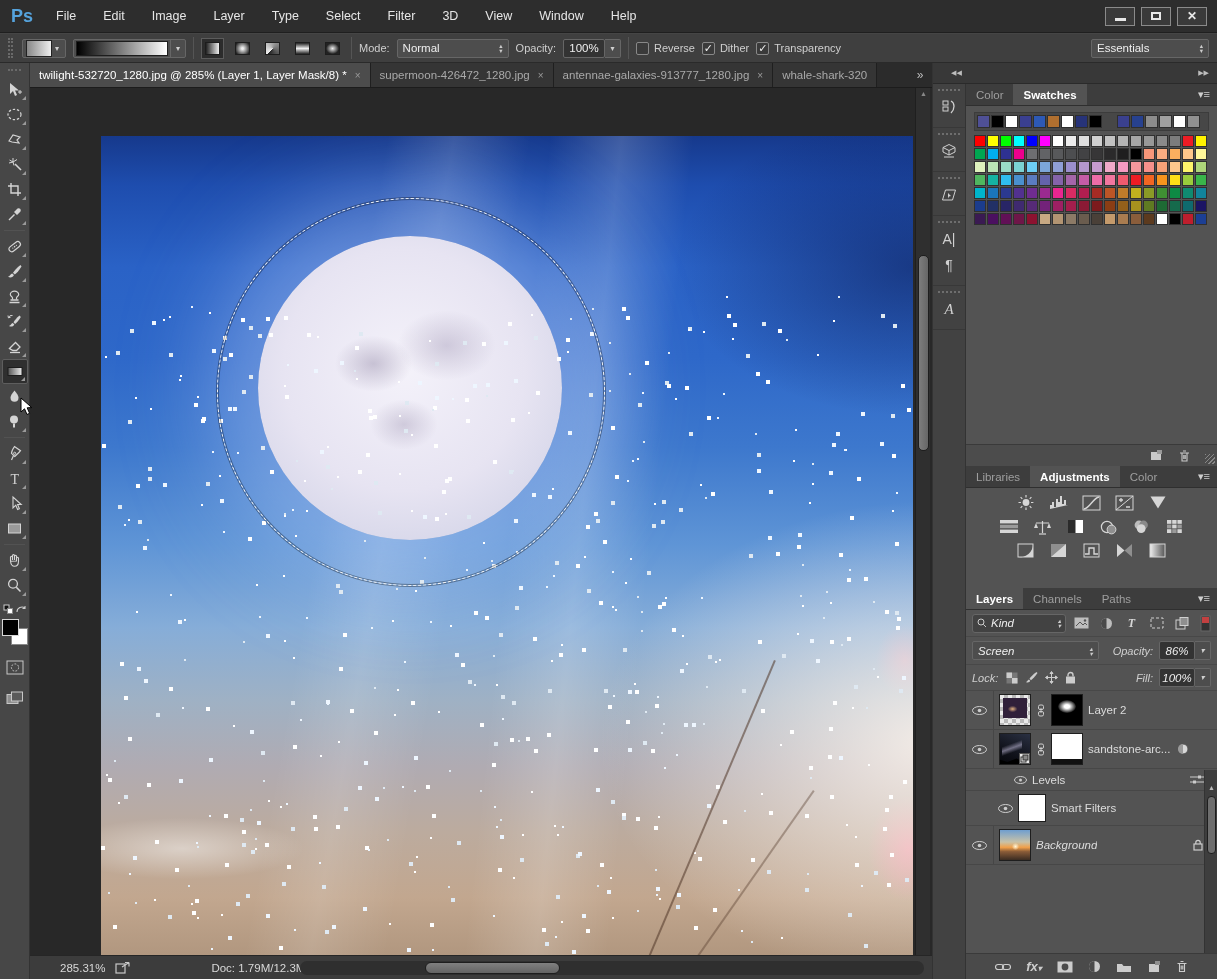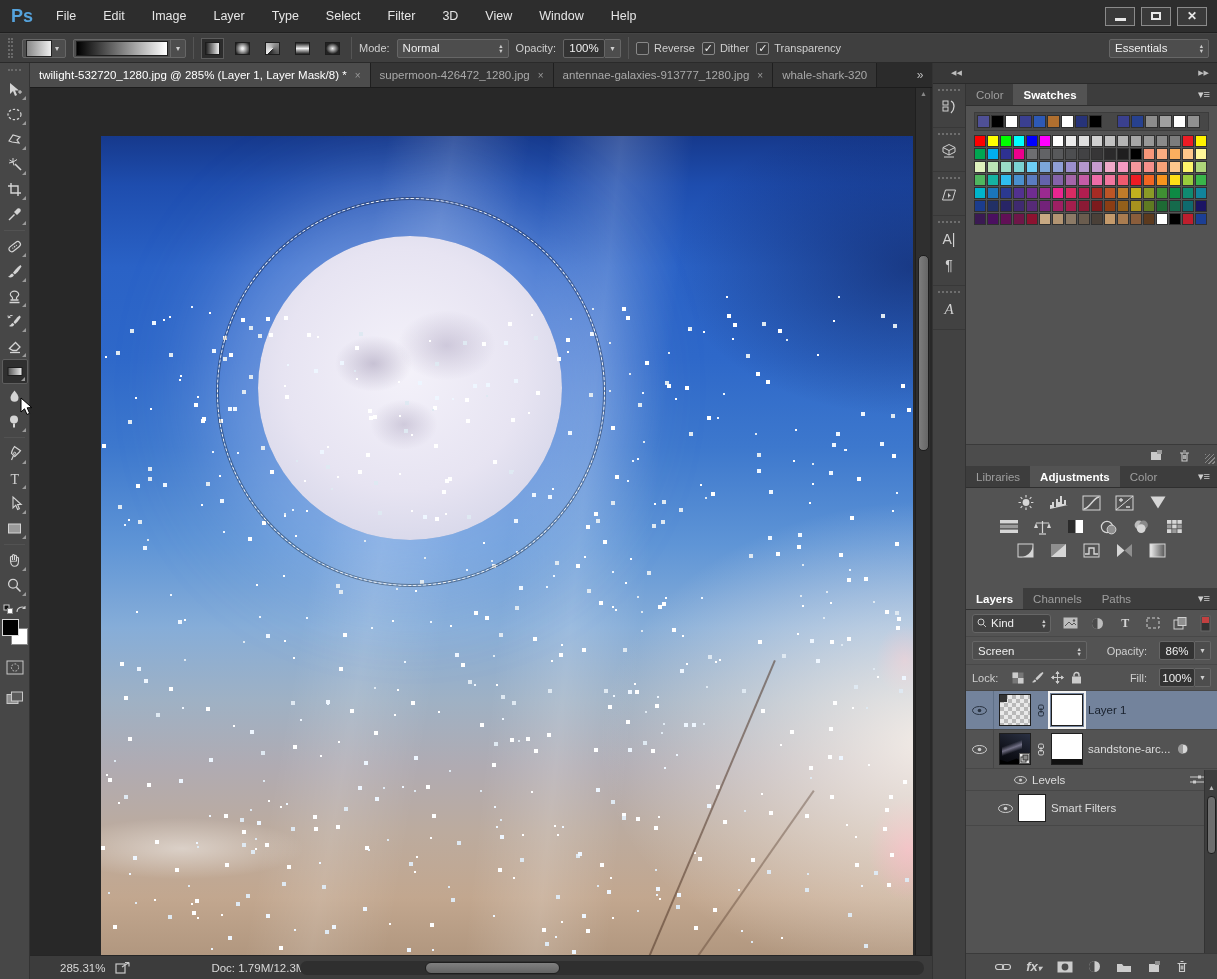--- a/index.html
+++ b/index.html
@@ -114,21 +114,21 @@
   .sw{width:12px;height:12px;border:1px solid #303030;}
   .pfoot{position:absolute;left:0;right:0;bottom:0;height:22px;background:#4c4c4c;border-top:1px solid #3a3a3a;
          display:flex;align-items:center;justify-content:flex-end;gap:14px;padding-right:26px;color:#c9c9c9;}
   .gripcorner{position:absolute;right:2px;bottom:2px;width:10px;height:10px;
     background:repeating-linear-gradient(135deg,#888 0 1px,transparent 1px 3px);}
   
   .adj-head{font-weight:bold;color:#fff;font-size:12px;padding:7px 10px 4px;}
   .adj-row{display:flex;justify-content:center;gap:9px;margin:5px 0;}
   .adj{width:24px;height:19px;display:flex;align-items:center;justify-content:center;color:#d6d6d6;}
   
-  .lrow{display:flex;align-items:center;gap:12px;padding:0 6px;border-bottom:1px solid #484848;}
+  .lrow{display:flex;align-items:center;gap:6px;padding:0 6px;border-bottom:1px solid #484848;font-style:italic;}
   .kindrow{height:27px;}
   .kind-combo{display:flex;align-items:center;background:#424242;border:1px solid #666;border-radius:3px;height:19px;
               padding:0 4px;width:94px;font-size:11.5px;color:#eee;gap:4px;}
   .krow-ic{color:#cfcfcf;display:flex;align-items:center;justify-content:center;width:19px;}
   .blendrow{height:28px;}
   .blend-dd{width:128px;}
   .lockrow{height:26px;font-size:11.5px;}
   .lockic{display:flex;gap:7px;align-items:center;margin-left:2px;color:#cfcfcf;}
   .llist{position:relative;}
   .layeritem{display:flex;align-items:center;gap:5px;height:39px;padding:0 4px 0 0;border-bottom:1px solid #474747;font-size:11.5px;}
@@ -229,21 +229,21 @@
       </label>
     <label class="cb">
         <span class="box">✓</span>
         <span class="lbl">Dither</span>
       </label>
     <label class="cb">
         <span class="box">✓</span>
         <span class="lbl">Transparency</span>
       </label>
     <div style="margin-left:auto;">
-      <div class="dd" style="width:100px;">
+      <div class="dd" style="width:118px;">
           <span>Essentials</span>
           <span class="updn">▴<br>▾</span>
         </div>
     </div>
   </div>
 
   <div class="tools">
     <div class="grip-h"></div>
     <div class="tool">
         <svg width="17" height="17">
@@ -906,39 +906,41 @@
               <div style="display:flex;">
                 <div class="valbox" style="min-width:36px;">100%</div>
                 <div class="dropbtn">
                     <span class="caret">▾</span>
                   </div>
               </div>
             </div>
 
             <div class="llist" style="flex:1;min-height:0;">
 
-
-              <div class="layeritem sel">
-                <span class="eyecell" style="border-right-color:#5f7087;">
+              <div class="layeritem">
+                <span class="eyecell">
                     <svg width="15" height="9">
-                      <ellipse cx="7.5" cy="4.5" rx="7" ry="4" fill="none" stroke="#2a3442"></ellipse>
-                      <circle cx="7.5" cy="4.5" r="1.8" fill="#2a3442"></circle>
+                      <ellipse cx="7.5" cy="4.5" rx="7" ry="4" fill="none" stroke="#ccc"></ellipse>
+                      <circle cx="7.5" cy="4.5" r="1.8" fill="#ccc"></circle>
                     </svg>
                   </span>
                 <span class="thumb">
-                    <span style="position:absolute;left:0;top:0;width:7px;height:7px;background:#333;"></span>
+                    <span style="position:absolute;left:3px;top:3px;right:3px;bottom:7px;background:radial-gradient(6px 4px at 40% 55%,#e0b080,#30203a 80%),radial-gradient(8px 6px at 60% 40%,#7090d0,#141224 75%);"></span>
                   </span>
                 <svg width="10" height="13">
-                    <rect x="2.5" y="1" width="5" height="4.5" rx="1.5" fill="none" stroke="#2a3442"></rect>
-                    <rect x="2.5" y="7.5" width="5" height="4.5" rx="1.5" fill="none" stroke="#2a3442"></rect>
-                    <path d="M5 4 v5" stroke="#2a3442"></path>
-                  </svg>
-                <span class="mask" style="outline:2px solid #f2f2f2;outline-offset:1px;"></span>
-                <span class="lname">Layer 1</span>
-              </div>
+                    <rect x="2.5" y="1" width="5" height="4.5" rx="1.5" fill="none" stroke="#ccc"></rect>
+                    <rect x="2.5" y="7.5" width="5" height="4.5" rx="1.5" fill="none" stroke="#ccc"></rect>
+                    <path d="M5 4 v5" stroke="#ccc"></path>
+                  </svg>
+                <span class="mask" style="background:#000;">
+                    <span style="position:absolute;left:6px;top:5px;width:18px;height:13px;border-radius:50%;background:radial-gradient(#fff 20%,rgba(255,255,255,0) 75%);"></span>
+                  </span>
+                <span class="lname">Layer 2</span>
+              </div>
+
 
               <div class="layeritem">
                 <span class="eyecell">
                     <svg width="15" height="9">
                       <ellipse cx="7.5" cy="4.5" rx="7" ry="4" fill="none" stroke="#ccc"></ellipse>
                       <circle cx="7.5" cy="4.5" r="1.8" fill="#ccc"></circle>
                     </svg>
                   </span>
                 <span class="thumb">
                   <span style="position:absolute;inset:0;background:linear-gradient(205deg,#2a3042 0%,#11131c 60%,#05060a 100%);"></span>
@@ -986,20 +988,37 @@
                 <span>
                     <svg width="15" height="9">
                       <ellipse cx="7.5" cy="4.5" rx="7" ry="4" fill="none" stroke="#ccc"></ellipse>
                       <circle cx="7.5" cy="4.5" r="1.8" fill="#ccc"></circle>
                     </svg>
                   </span>
                 <span class="mask" style="width:28px;height:28px;"></span>
                 <span class="lname">Smart Filters</span>
               </div>
 
+              <div class="layeritem">
+                <span class="eyecell">
+                    <svg width="15" height="9">
+                      <ellipse cx="7.5" cy="4.5" rx="7" ry="4" fill="none" stroke="#ccc"></ellipse>
+                      <circle cx="7.5" cy="4.5" r="1.8" fill="#ccc"></circle>
+                    </svg>
+                  </span>
+                <span class="thumb">
+                    <span style="position:absolute;inset:0;background:linear-gradient(180deg,#6f9ecf 0%,#c8c2a8 40%,#f0a04a 58%,#8a5c38 72%,#3a2c22 100%);"></span>
+                    <span style="position:absolute;left:12px;top:13px;width:7px;height:7px;border-radius:50%;background:radial-gradient(#fff6d8,rgba(255,246,216,0) 75%);"></span>
+                  </span>
+                <span class="lname" style="font-style:italic;">Background</span>
+                <svg width="10" height="12" style="margin-left:auto;margin-right:10px;">
+                    <rect x="1" y="5" width="8" height="6" fill="none" stroke="#ccc" stroke-width="1.2"></rect>
+                    <path d="M2.8 5 V3.6 a2.2 2.2 0 0 1 4.4 0 V5" fill="none" stroke="#ccc" stroke-width="1.2"></path>
+                  </svg>
+              </div>
               <div class="lk-scroll">
                 <span class="arr">▲</span>
                 <div class="thumb"></div>
               </div>
             </div>
 
             <div class="lfoot">
               <svg width="16" height="10">
                   <rect x="0.5" y="2.5" width="8" height="5" rx="2.5" fill="none" stroke="#ccc" stroke-width="1.2"></rect>
                   <rect x="7.5" y="2.5" width="8" height="5" rx="2.5" fill="none" stroke="#ccc" stroke-width="1.2"></rect>

